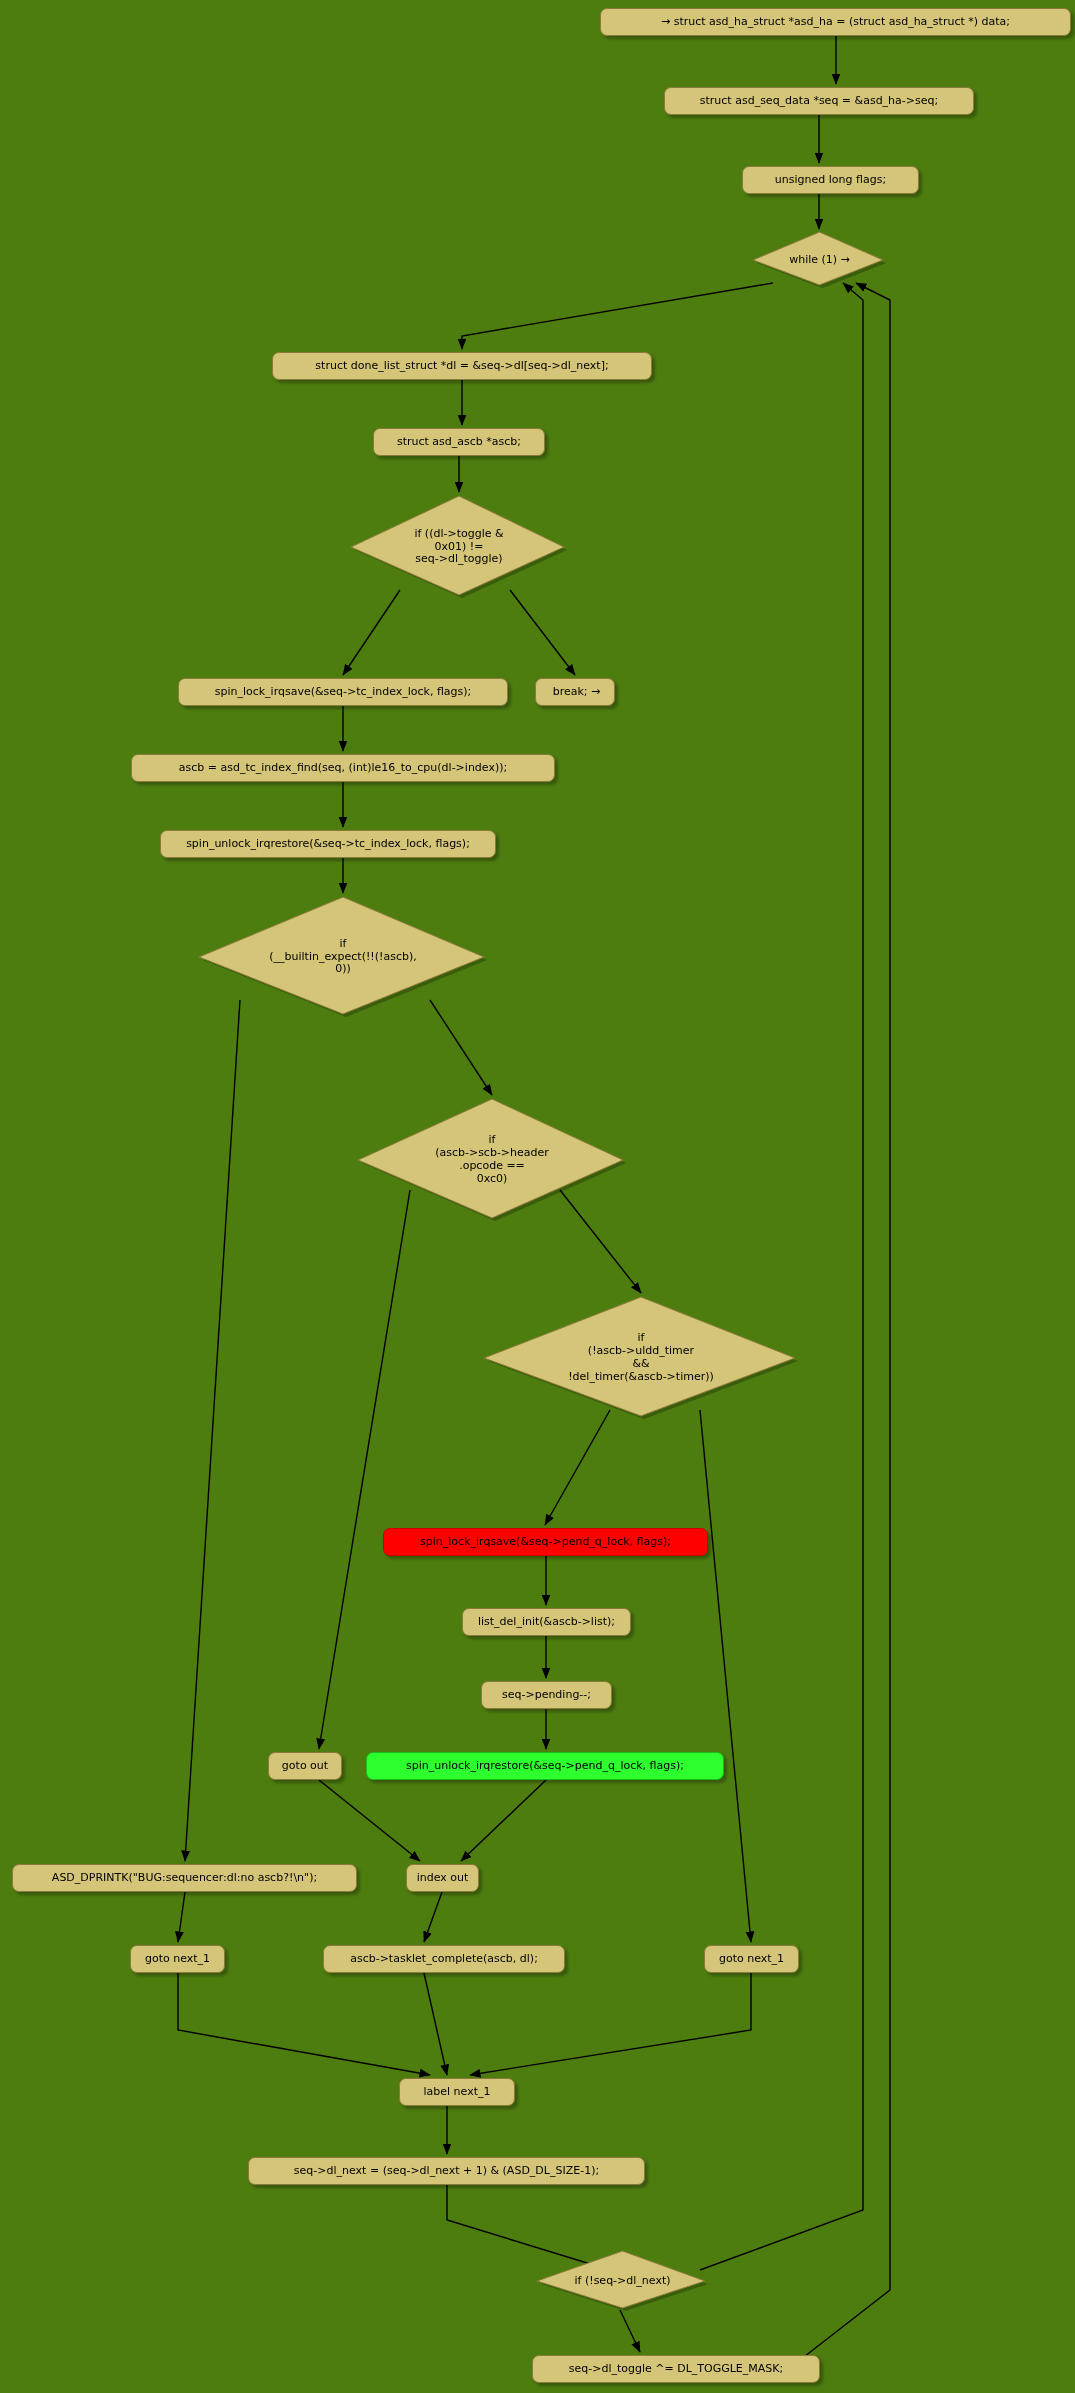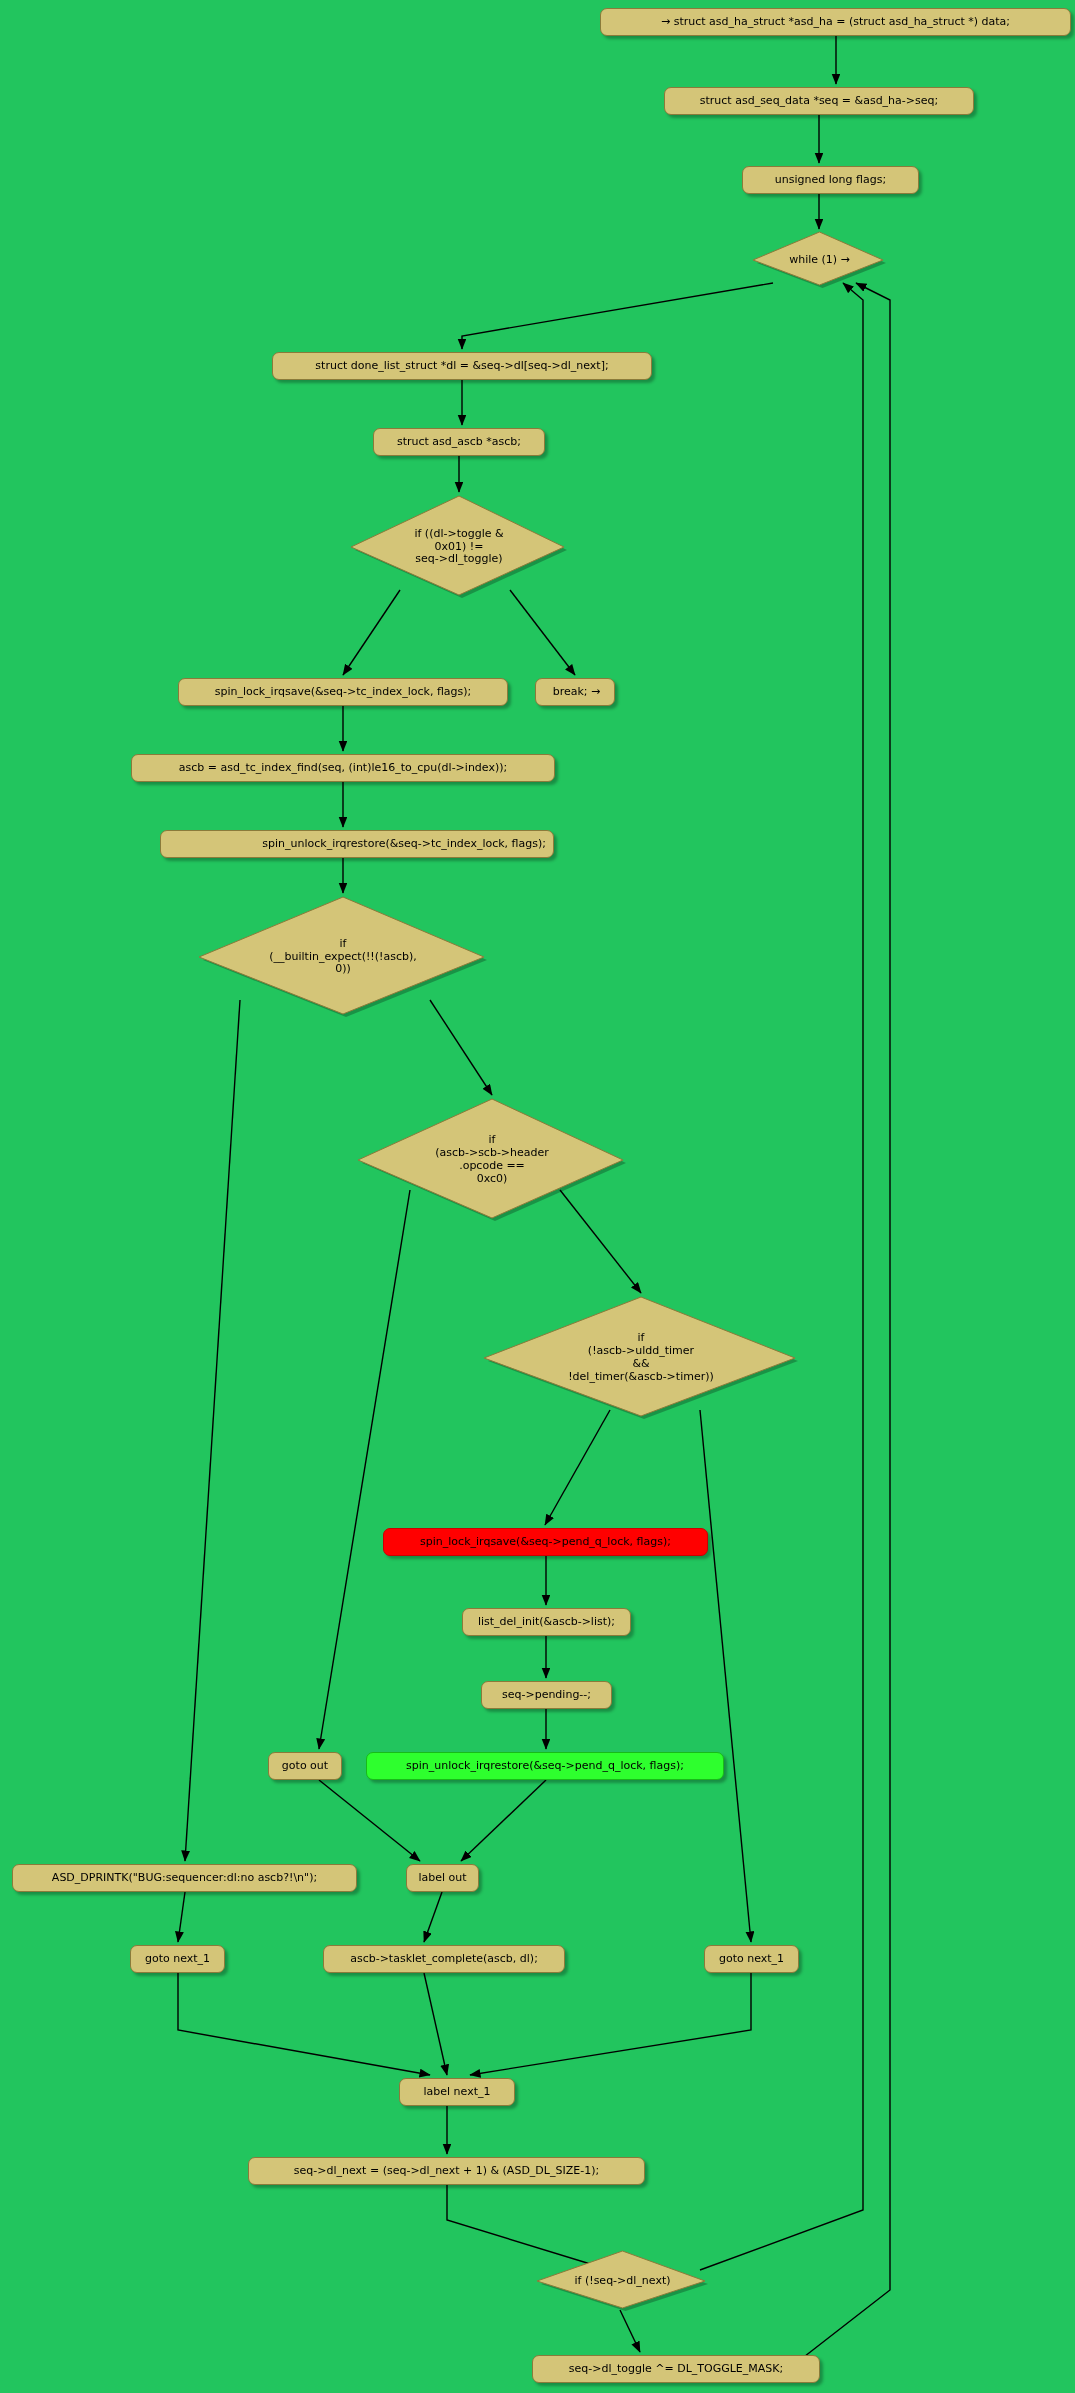--- a/index.html
+++ b/index.html
@@ -4,21 +4,21 @@
 <style>
   html, body {
     margin: 0;
     padding: 0;
     background: #ffffff;
   }
   #canvas {
     position: relative;
     width: 1075px;
     height: 2393px;
-    background: #22c55e;
+    background: #4d7c0f;
     font-family: "DejaVu Sans", "Liberation Sans", sans-serif;
     overflow: hidden;
   }
   svg.edges {
     position: absolute;
     left: 0;
     top: 0;
     width: 1075px;
     height: 2393px;
     pointer-events: none;
@@ -128,21 +128,21 @@
       <div class="node rect" style="left: 373px; top: 428px; width: 172px; height: 28px;"><span>struct asd_ascb *ascb;</span></div>
       <div class="node diamond" style="left: 350px; top: 495px; width: 218px; height: 104px;"><svg class="dshape" viewBox="0 0 218 104" preserveAspectRatio="none">
           <path d="M 112 5 L 217 55 L 112 103 L 5 55 z" fill="rgba(0,0,0,0.25)"></path>
           <path d="M 109 1 L 214 52 L 109 100 L 1 52 z" fill="#D4C578" stroke="#8a7b3a" stroke-width="1"></path>
         </svg><span class="dlabel">if ((dl-&gt;toggle &amp;
 0x01) !=
 seq-&gt;dl_toggle)</span></div>
       <div class="node rect" style="left: 178px; top: 678px; width: 330px; height: 28px;"><span>spin_lock_irqsave(&amp;seq-&gt;tc_index_lock, flags);</span></div>
       <div class="node rect" style="left: 131px; top: 754px; width: 424px; height: 28px;"><span>ascb = asd_tc_index_find(seq, (int)le16_to_cpu(dl-&gt;index));</span></div>
       <div class="node rect" style="left: 535px; top: 678px; width: 80px; height: 28px; padding-left: 10px;"><span>break; →</span></div>
-      <div class="node rect" style="left: 160px; top: 830px; width: 394px; height: 28px; justify-content: flex-end;"><span>spin_unlock_irqrestore(&amp;seq-&gt;tc_index_lock, flags);</span></div>
+      <div class="node rect" style="left: 160px; top: 830px; width: 336px; height: 28px;"><span>spin_unlock_irqrestore(&amp;seq-&gt;tc_index_lock, flags);</span></div>
       <div class="node diamond" style="left: 198px; top: 896px; width: 290px; height: 122px;"><svg class="dshape" viewBox="0 0 290 122" preserveAspectRatio="none">
           <path d="M 148 5 L 289 64 L 148 121 L 5 64 z" fill="rgba(0,0,0,0.25)"></path>
           <path d="M 145 1 L 286 61 L 145 118 L 1 61 z" fill="#D4C578" stroke="#8a7b3a" stroke-width="1"></path>
         </svg><span class="dlabel">if
 (__builtin_expect(!!(!ascb),
 0))</span></div>
       <div class="node diamond" style="left: 357px; top: 1098px; width: 270px; height: 124px;"><svg class="dshape" viewBox="0 0 270 124" preserveAspectRatio="none">
           <path d="M 138 5 L 269 65 L 138 123 L 5 65 z" fill="rgba(0,0,0,0.25)"></path>
           <path d="M 135 1 L 266 62 L 135 120 L 1 62 z" fill="#D4C578" stroke="#8a7b3a" stroke-width="1"></path>
         </svg><span class="dlabel">if
@@ -155,21 +155,21 @@
         </svg><span class="dlabel">if
 (!ascb-&gt;uldd_timer
 &amp;&amp;
 !del_timer(&amp;ascb-&gt;timer))</span></div>
       <div class="node rect red" style="left: 383px; top: 1528px; width: 325px; height: 28px;"><span>spin_lock_irqsave(&amp;seq-&gt;pend_q_lock, flags);</span></div>
       <div class="node rect" style="left: 462px; top: 1608px; width: 169px; height: 28px;"><span>list_del_init(&amp;ascb-&gt;list);</span></div>
       <div class="node rect" style="left: 481px; top: 1681px; width: 131px; height: 28px;"><span>seq-&gt;pending--;</span></div>
       <div class="node rect" style="left: 268px; top: 1752px; width: 74px; height: 28px;"><span>goto out</span></div>
       <div class="node rect green" style="left: 366px; top: 1752px; width: 358px; height: 28px;"><span>spin_unlock_irqrestore(&amp;seq-&gt;pend_q_lock, flags);</span></div>
       <div class="node rect" style="left: 12px; top: 1864px; width: 345px; height: 28px;"><span>ASD_DPRINTK("BUG:sequencer:dl:no ascb?!\n");</span></div>
-      <div class="node rect" style="left: 406px; top: 1864px; width: 73px; height: 28px;"><span>label out</span></div>
+      <div class="node rect" style="left: 406px; top: 1864px; width: 73px; height: 28px;"><span>index out</span></div>
       <div class="node rect" style="left: 130px; top: 1945px; width: 95px; height: 28px;"><span>goto next_1</span></div>
       <div class="node rect" style="left: 303px; top: 1945px; width: 242px; height: 28px; margin-left: 20px;"><span>ascb-&gt;tasklet_complete(ascb, dl);</span></div>
       <div class="node rect" style="left: 704px; top: 1945px; width: 95px; height: 28px;"><span>goto next_1</span></div>
       <div class="node rect" style="left: 399px; top: 2078px; width: 116px; height: 28px;"><span>label next_1</span></div>
       <div class="node rect" style="left: 248px; top: 2157px; width: 397px; height: 28px;"><span>seq-&gt;dl_next = (seq-&gt;dl_next + 1) &amp; (ASD_DL_SIZE-1);</span></div>
       <div class="node diamond" style="left: 536px; top: 2250px; width: 173px; height: 62px;"><svg class="dshape" viewBox="0 0 173 62" preserveAspectRatio="none">
           <path d="M 89.5 5 L 172 34 L 89.5 61 L 5 34 z" fill="rgba(0,0,0,0.25)"></path>
           <path d="M 86.5 1 L 169 31 L 86.5 58 L 1 31 z" fill="#D4C578" stroke="#8a7b3a" stroke-width="1"></path>
         </svg><span class="dlabel">if (!seq-&gt;dl_next)</span></div>
       <div class="node rect" style="left: 532px; top: 2355px; width: 288px; height: 28px;"><span>seq-&gt;dl_toggle ^= DL_TOGGLE_MASK;</span></div>

